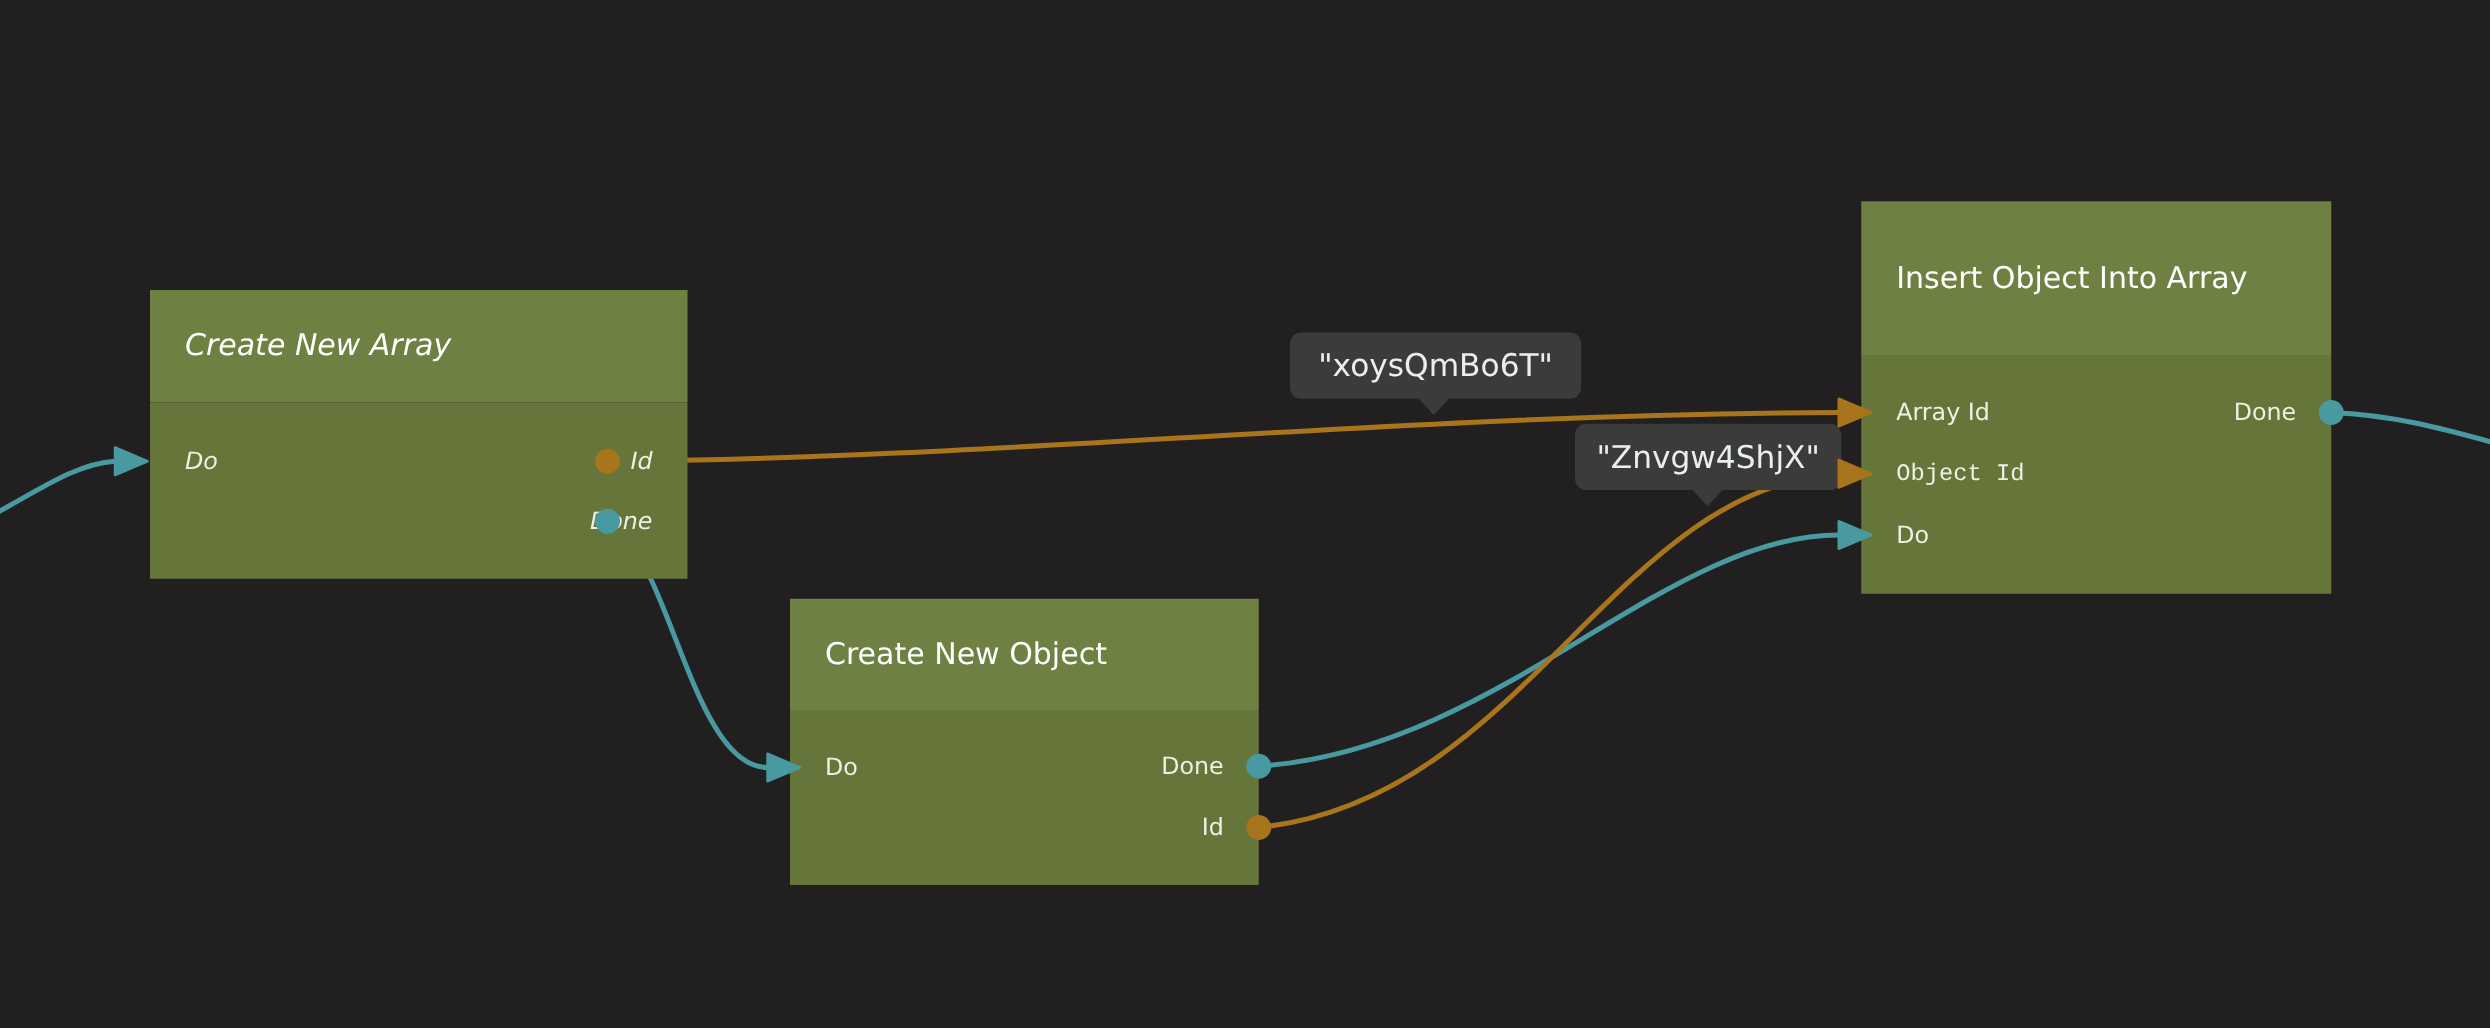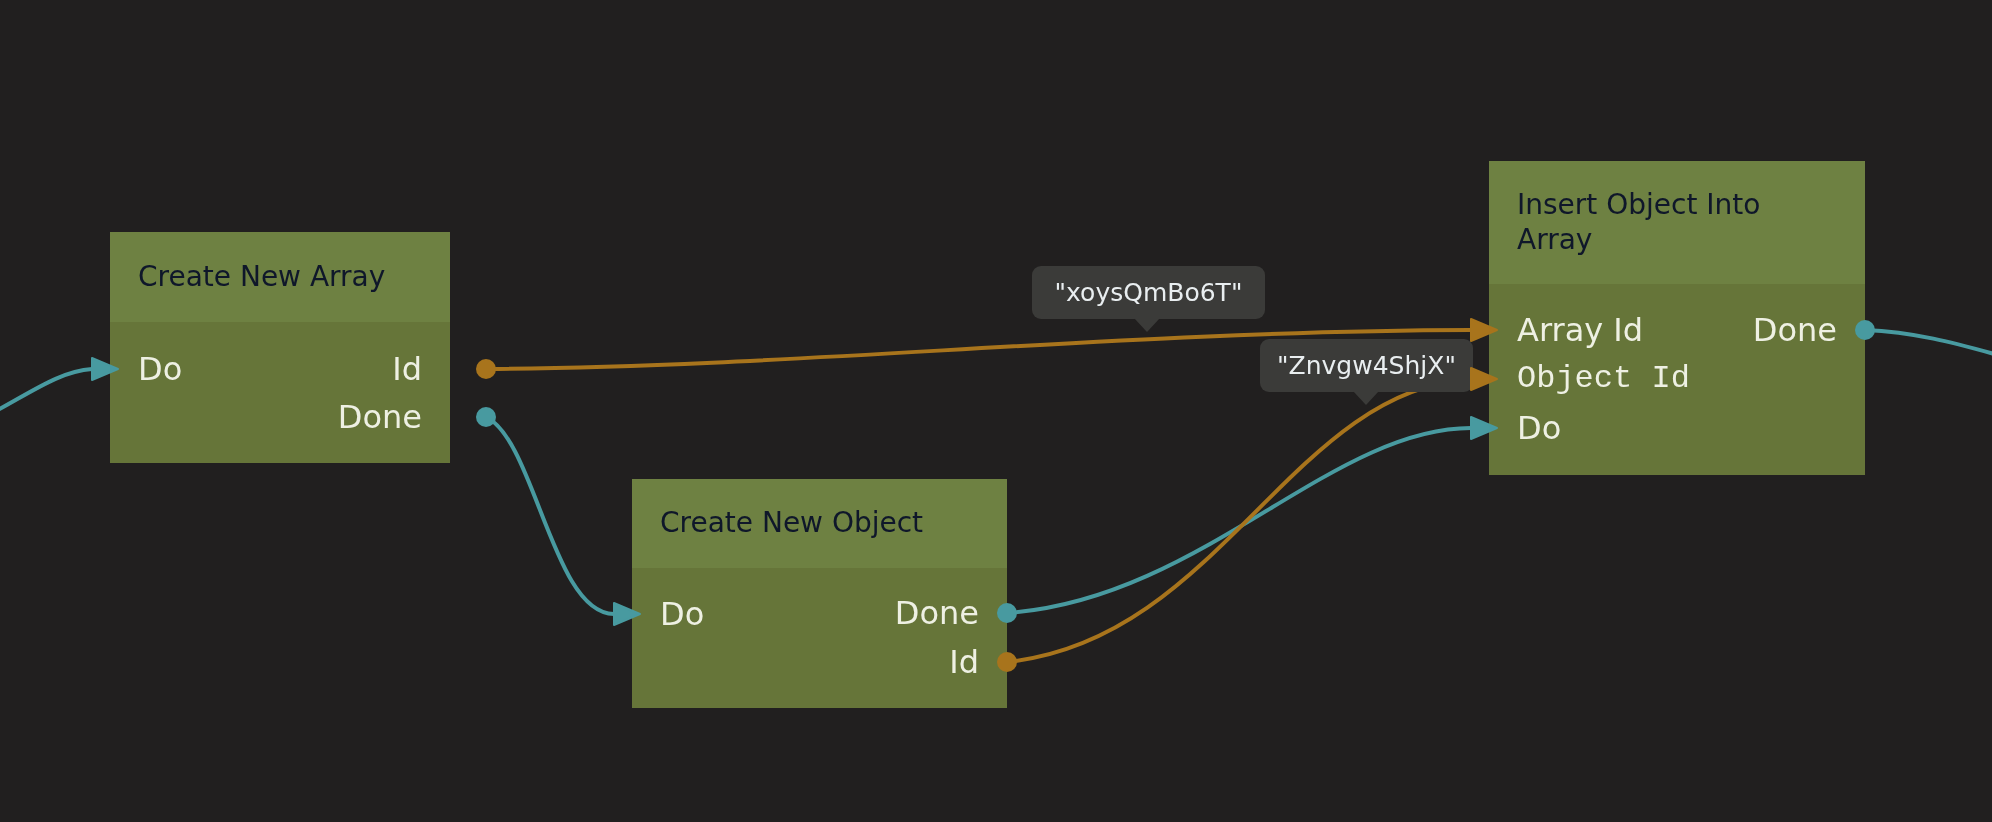--- a/index.html
+++ b/index.html
@@ -10,24 +10,24 @@
   }
   svg.layer { position:absolute; left:0; top:0; width:1992px; height:822px; pointer-events:none; }
   svg.layer path.wire { fill:none; stroke-width:4; pointer-events:stroke; }
   svg.layer .marker { pointer-events:all; }
 
   .node { position:absolute; display:flex; flex-direction:column; box-sizing:border-box; }
   .node-header {
     background:#6e8142; display:flex; align-items:center;
     padding:0 28px; box-sizing:border-box;
   }
-  .node-title { color:#0f172a; font-size:28px; line-height:1.22; }
+  .node-title { color:#ffffff; font-size:24px; line-height:1.22; }
   .node-body { background:#667539; flex:1 1 auto; }
   .port-label {
-    position:absolute; color:#eef0e3; font-size:32px; line-height:30px;
+    position:absolute; color:#eef0e3; font-size:19px; line-height:30px;
     white-space:nowrap;
   }
   .port-label.in  { left:28px; }
   .port-label.out { right:28px; text-align:left; }
 
   .bubble {
     position:absolute; background:#3b3b39; border-radius:9px;
     display:flex; align-items:center; justify-content:center;
     color:#e9eef0; font-size:25px; box-sizing:border-box;
   }
@@ -43,21 +43,21 @@
 <div class="canvas">
   <svg class="layer" id="wires-layer">
       <path class="wire" d="M -6 412 C 30 393 60 371 92 369" stroke="#489aa0"></path>
       <path class="wire" d="M 486 369 C 800 367 1120 331 1471 330" stroke="#a8741c"></path>
       <path class="wire" d="M 486 417 C 535 440 553 614 614 614" stroke="#489aa0"></path>
       <path class="wire" d="M 1007 613 C 1200 600 1330 428 1471 428" stroke="#489aa0"></path>
       <path class="wire" d="M 1007 662 C 1220 640 1290 390 1471 379" stroke="#a8741c"></path>
       <path class="wire" d="M 1865 330 C 1916 332 1958 344 1998 355" stroke="#489aa0"></path>
     </svg>
   <div id="nodes-layer">
-      <div class="node" style="left: 110px; top: 232px; width: 340px; height: 231px;">
+      <div class="node" style="left: 120px; top: 232px; width: 430px; height: 231px; font-style: italic;">
         <div class="node-header" style="height: 90px;">
           <span class="node-title">Create New Array</span>
         </div>
         <div class="node-body"></div>
         <span class="port-label in" style="top: 122px;">Do</span>
         <span class="port-label out" style="top: 122px;">Id</span>
         <span class="port-label out" style="top: 170px;">Done</span>
       </div>
       <div class="node" style="left: 632px; top: 479px; width: 375px; height: 229px;">
         <div class="node-header" style="height: 89px; align-items: center;">

